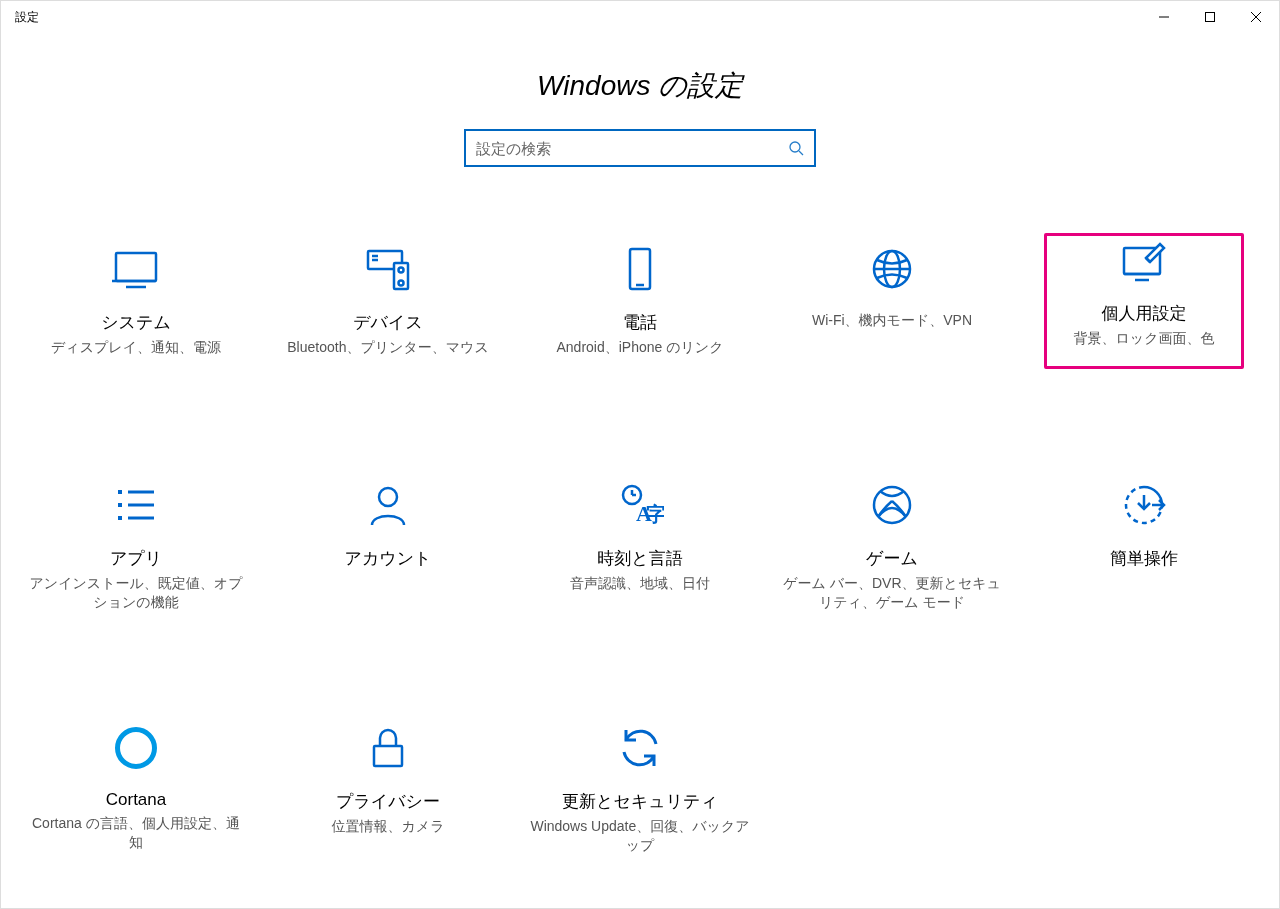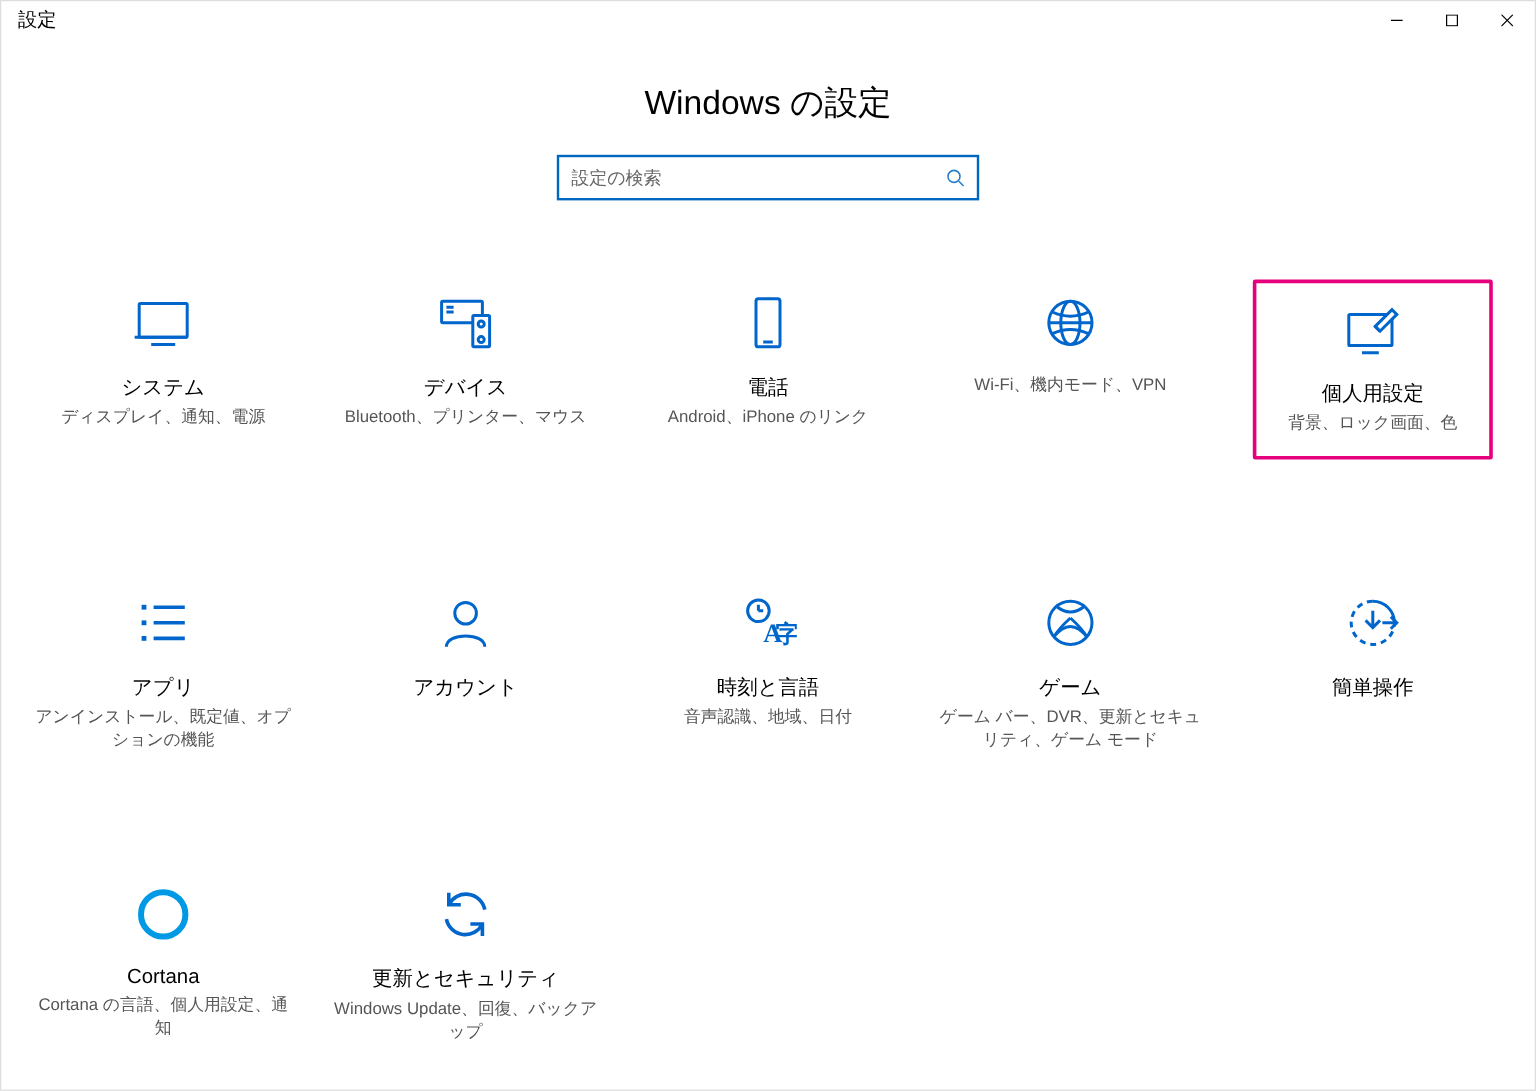--- a/index.html
+++ b/index.html
@@ -5,34 +5,34 @@
   * { box-sizing: border-box; margin: 0; padding: 0; }
   body {
     width: 1280px; height: 909px;
     font-family: "Yu Gothic UI", "Meiryo", "Segoe UI", sans-serif;
     background: #fff; color: #000;
     border: 1px solid #ddd;
     overflow: hidden;
   }
   .titlebar {
     height: 32px; display: flex; align-items: center;
-    padding-left: 14px; font-size: 16px; color: #000; gap: 44px;
+    padding-left: 14px; font-size: 12px; color: #000; gap: 44px;
   }
   .titlebar .title { flex: 0 0 auto; }
   .titlebar .spacer { flex: 1; }
   .win-controls { display: flex; height: 100%; }
   .win-btn {
     width: 46px; height: 32px;
     display: flex; align-items: center; justify-content: center;
     cursor: default;
   }
   .win-btn svg { width: 10px; height: 10px; }
   .headline {
     text-align: center; font-size: 28px; font-weight: 400;
-    margin-top: 34px; color: #000;
+    margin-top: 34px; color: #000; font-style: italic;
   }
   .search-wrap {
     display: flex; justify-content: center; margin-top: 24px;
   }
   .search-box {
     width: 352px; height: 38px;
     border: 2px solid #0067c0;
     display: flex; align-items: center;
     padding: 0 10px 0 10px;
   }
@@ -58,21 +58,21 @@
   .tile .ico {
     width: 48px; height: 48px; color: #0066cc;
     display: flex; align-items: center; justify-content: center;
     margin-bottom: 18px;
   }
   .tile .ico svg { width: 100%; height: 100%; }
   .tile .label { font-size: 17px; color: #000; margin-bottom: 4px; }
   .tile .desc { font-size: 14px; color: #555; line-height: 1.35; max-width: 220px;}
   .highlighted {
     border: 3px solid #e6007e; border-radius: 2px;
-    padding-top: 14px; padding-bottom: 18px; margin-top: -12px;
+    padding-top: 0; padding-bottom: 18px; margin-top: -12px;
     width: 200px; justify-self: center; text-align: right;
   }
   .cortana-ring {
     width: 42px; height: 42px; border: 5px solid #0099e5;
     border-radius: 50%;
   }
 </style>
 </head>
 <body>
 
@@ -248,20 +248,30 @@
   </div>
 
   <div class="tile">
     <div class="ico">
       <div class="cortana-ring"></div>
     </div>
     <div class="label">Cortana</div>
     <div class="desc">Cortana の言語、個人用設定、通知</div>
   </div>
 
+  <div class="tile">
+    <div class="ico">
+      <svg viewBox="0 0 48 48" fill="none" stroke="currentColor" stroke-width="2.5">
+          <rect x="10" y="22" width="28" height="20" rx="1"></rect>
+          <path d="M16 22 V14 a8 8 0 0 1 16 0 V22"></path>
+        </svg>
+    </div>
+    <div class="label">プライバシー</div>
+    <div class="desc">位置情報、カメラ</div>
+  </div>
 
   <div class="tile">
     <div class="ico">
       <svg viewBox="0 0 48 48" fill="none" stroke="currentColor" stroke-width="3">
           <path d="M40 20 A16 16 0 0 0 10 16"></path>
           <polyline points="10,6 10,16 20,16" fill="none"></polyline>
           <path d="M8 28 A16 16 0 0 0 38 32"></path>
           <polyline points="38,42 38,32 28,32" fill="none"></polyline>
         </svg>
     </div>

